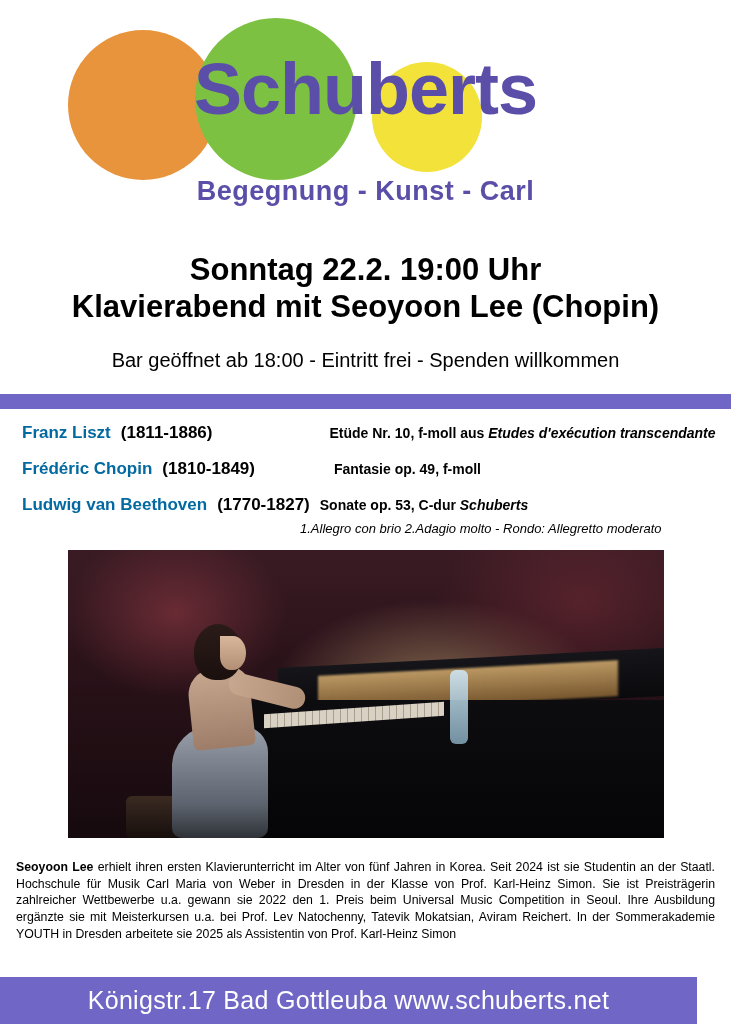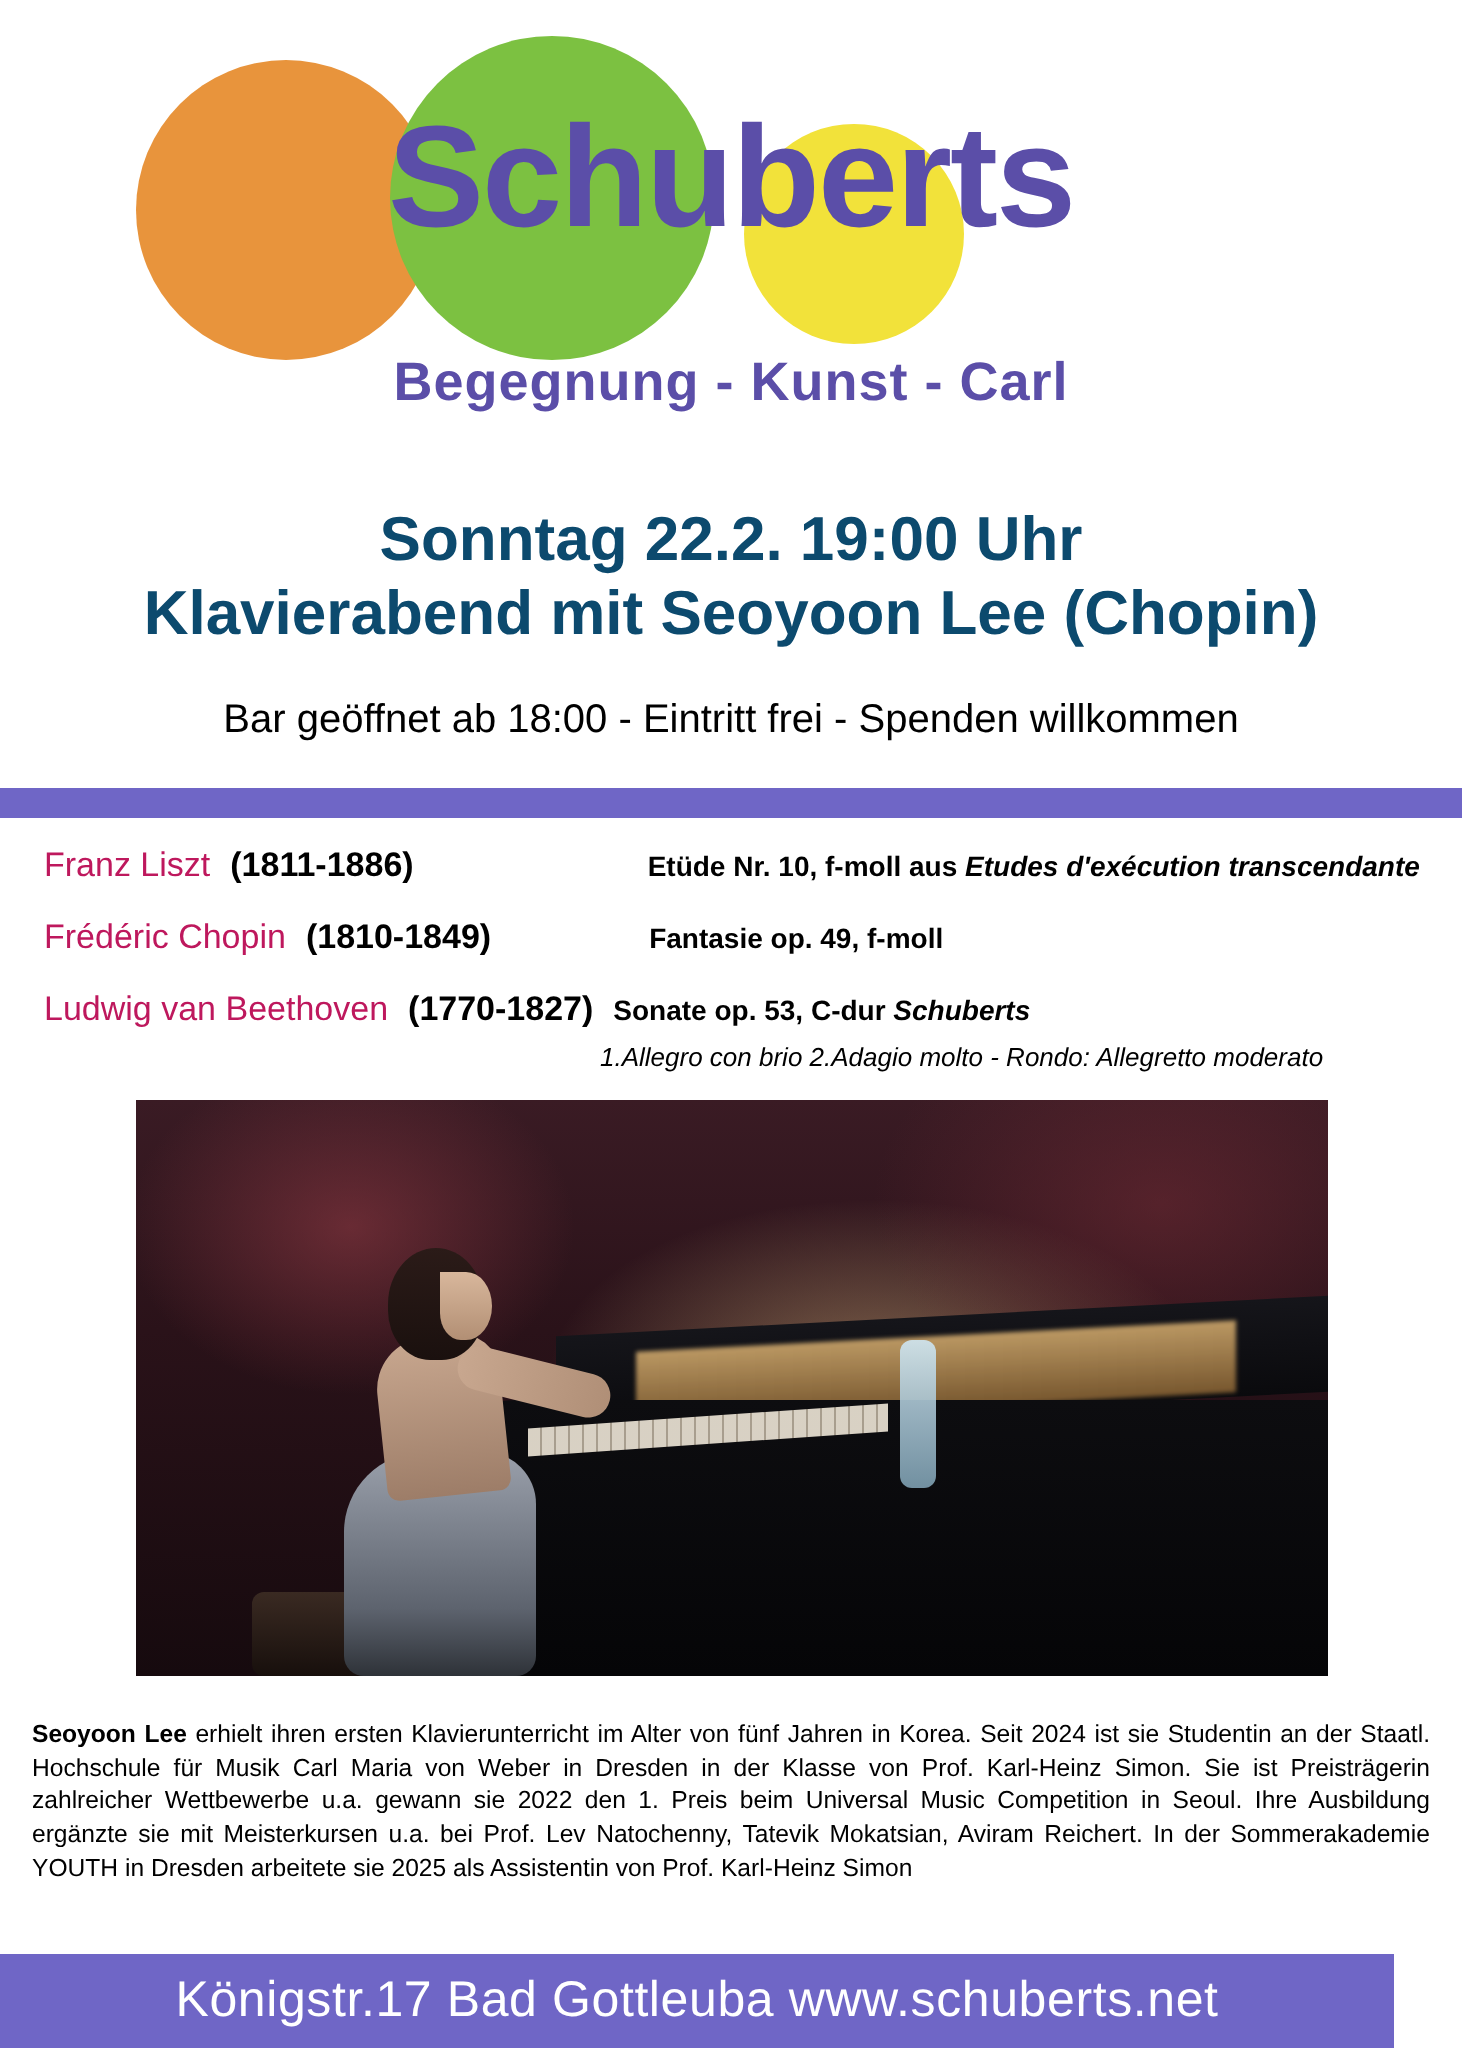--- a/index.html
+++ b/index.html
@@ -62,21 +62,21 @@
     top: 176px;
     text-align: center;
     font-size: 27px;
     font-weight: bold;
     color: #5B4EA8;
     letter-spacing: 0.5px;
   }
   
   .headline {
     text-align: center;
-    color: #0c4a6e;
+    color: #000000;
     font-weight: bold;
     line-height: 1.18;
     margin-top: 22px;
     font-size: 31px;
   }
   .headline .l1 { display: block; }
   .headline .l2 { display: block; }
   .subline {
     text-align: center;
     color: #000;
@@ -95,23 +95,23 @@
   .program {
     padding: 14px 0 0 0;
   }
   .prow {
     display: flex;
     align-items: baseline;
     margin-bottom: 16px;
     padding-left: 22px;
   }
   .composer {
-    font-weight: normal;
+    font-weight: bold;
     font-size: 17px;
-    color: #be185d;
+    color: #0369a1;
     white-space: nowrap;
   }
   .dates {
     font-size: 17px;
     font-weight: bold;
     color: #000;
     margin-left: 10px;
     white-space: nowrap;
   }
   .work {

